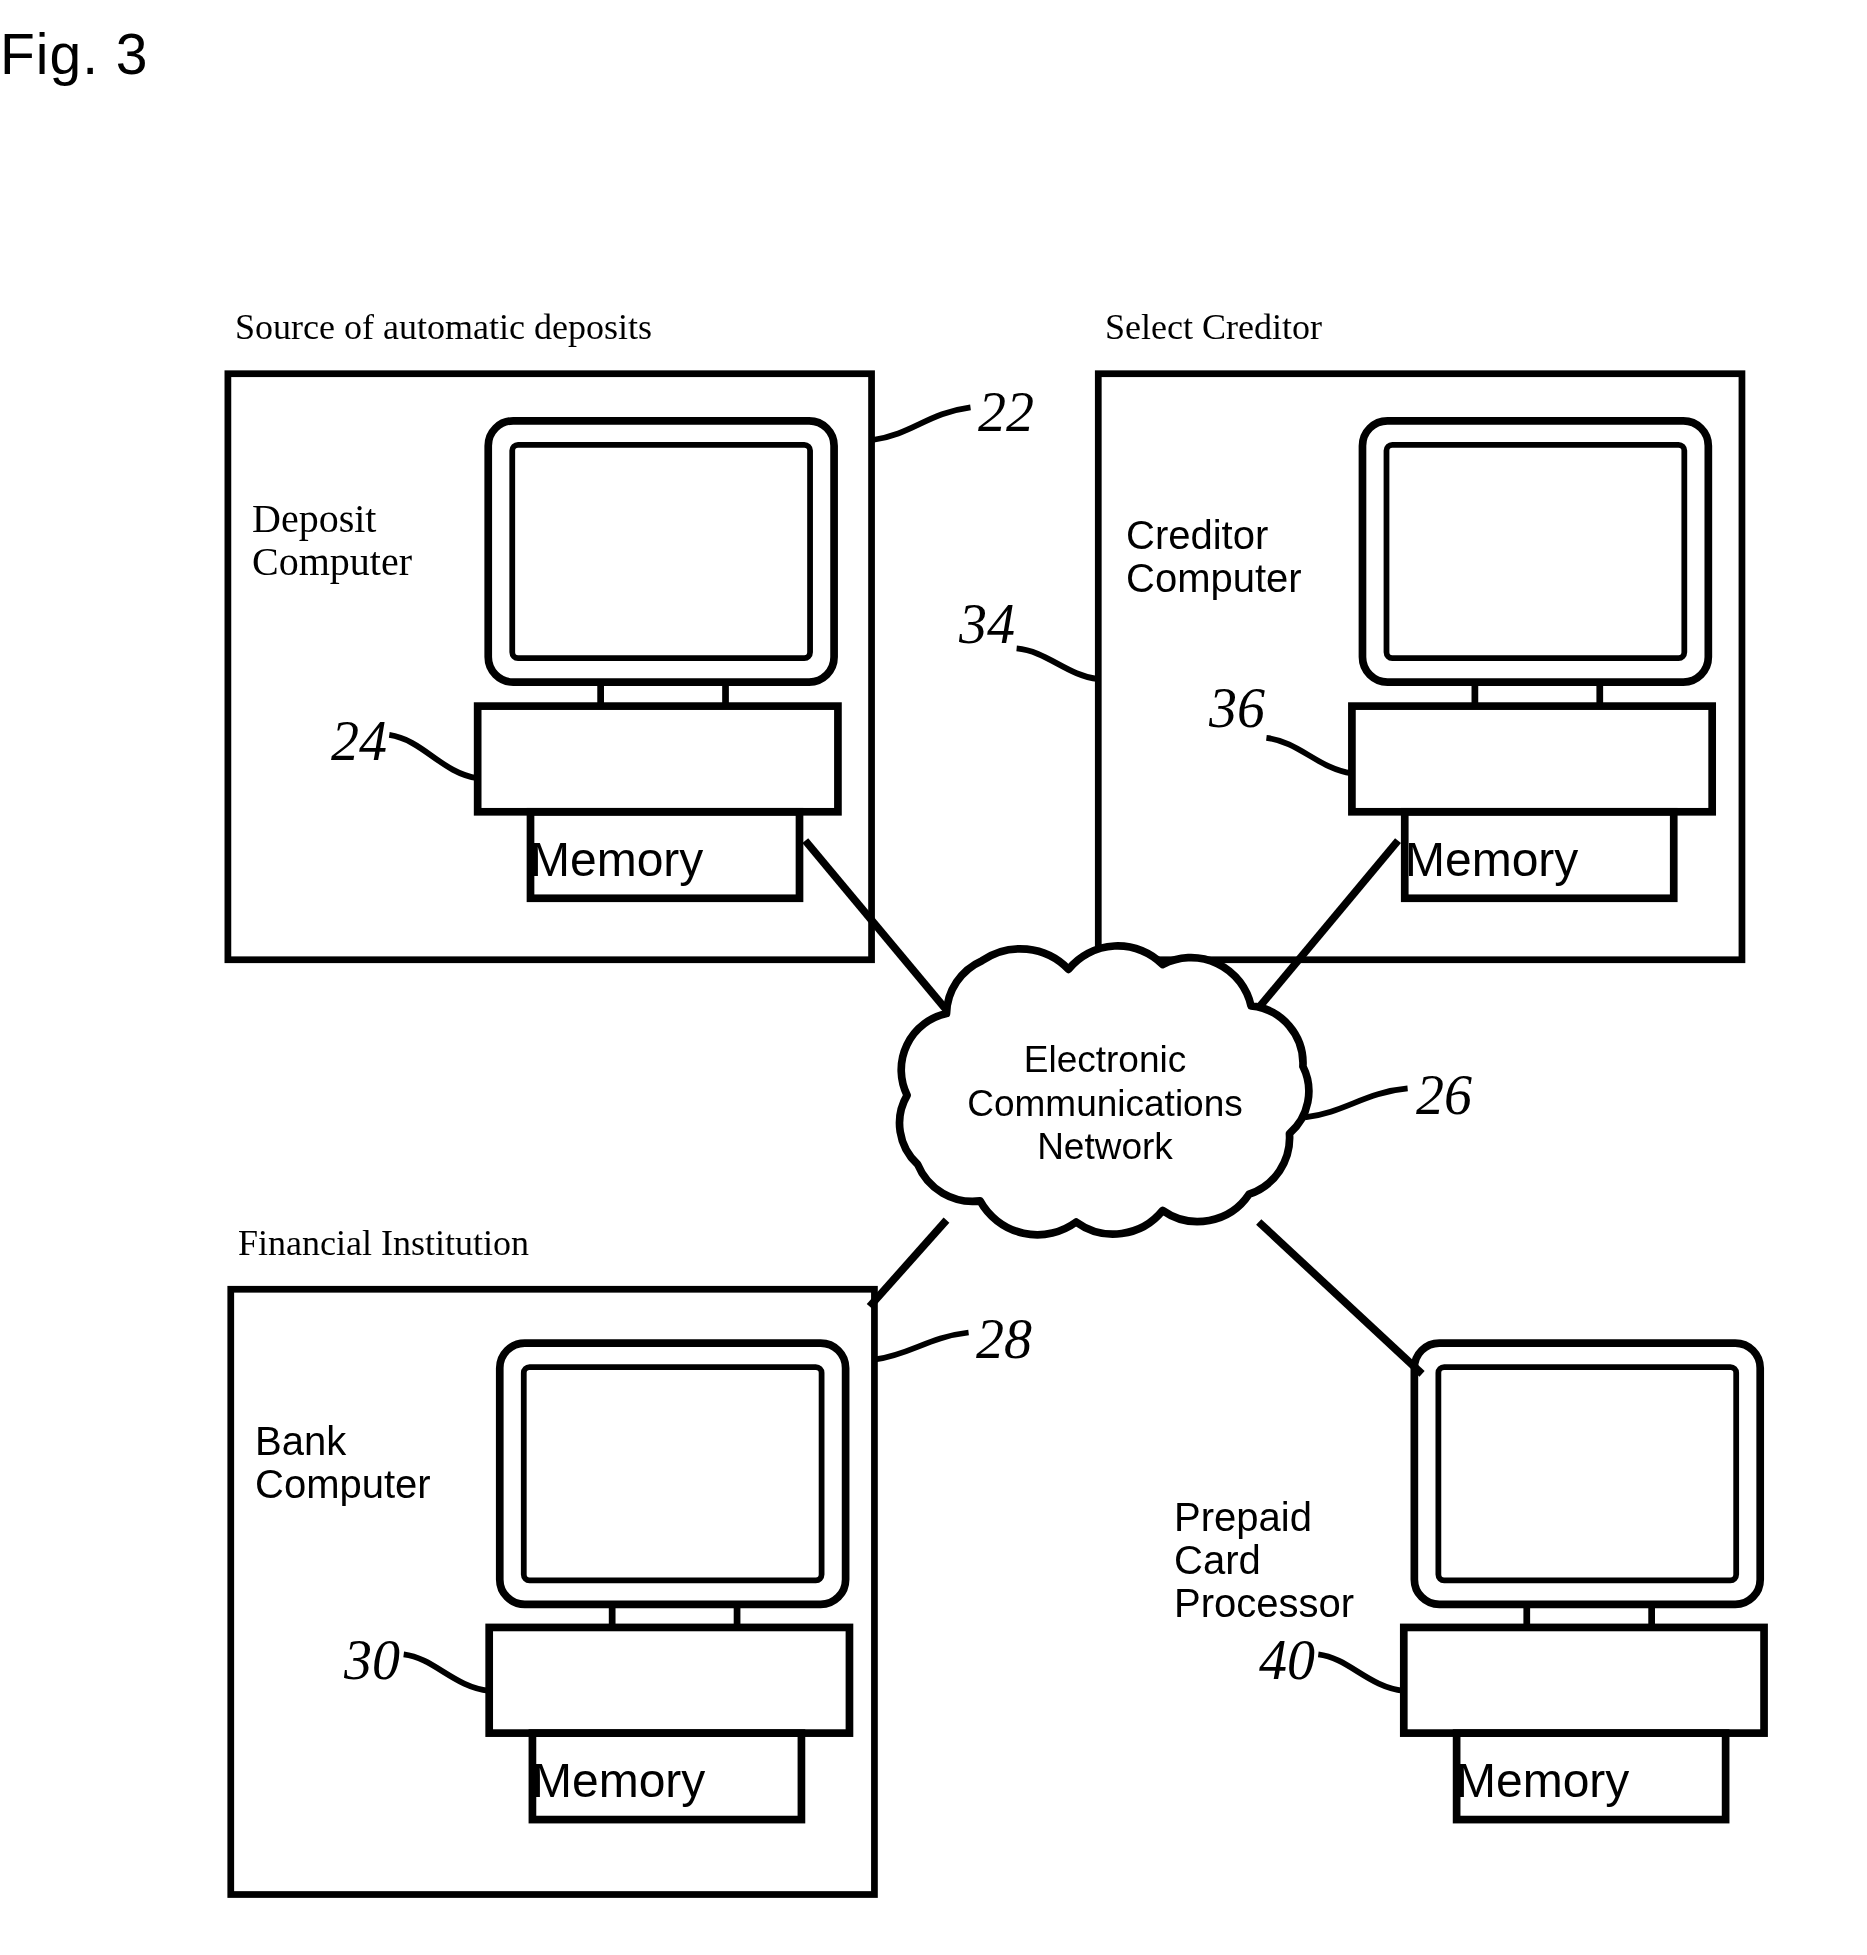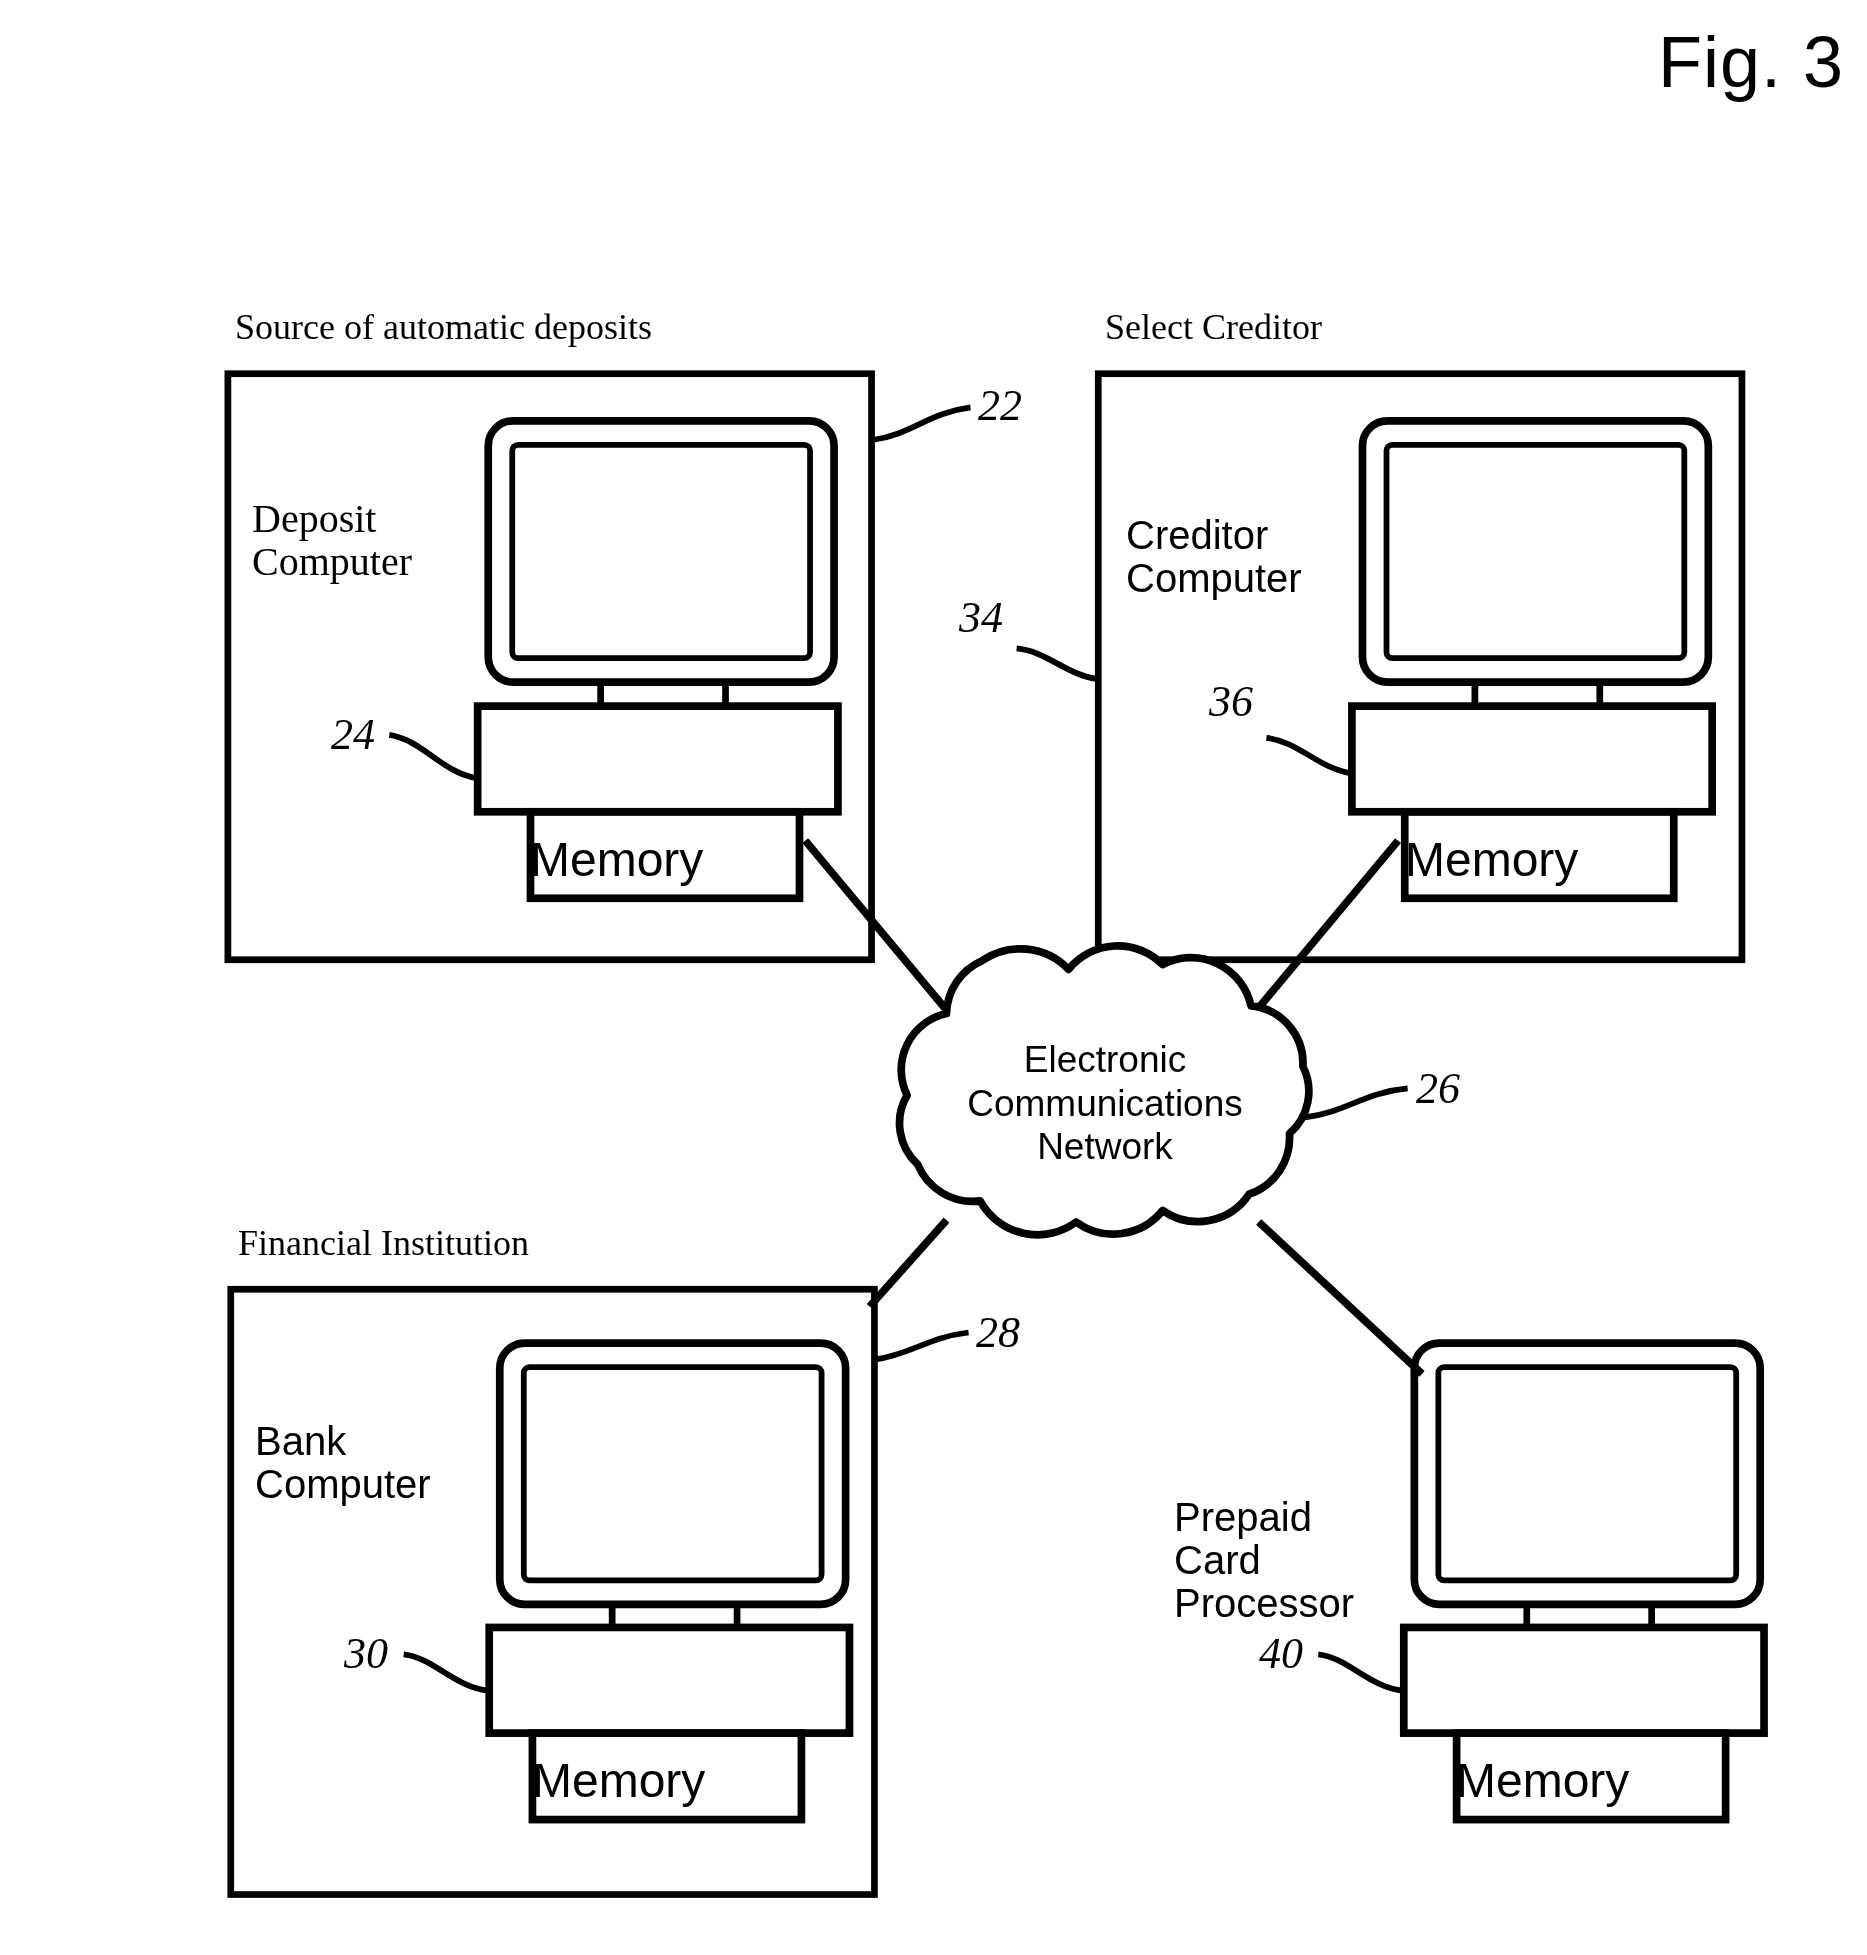--- a/index.html
+++ b/index.html
@@ -13,22 +13,22 @@
     position: relative;
     font-family: "Liberation Sans", sans-serif;
     color: #000000;
     overflow: hidden;
   }
   #figure-title {
     position: absolute;
     top: 21px;
     left: 0;
     width: 1844px;
-    text-align: right;
-    font-size: 72px;
+    text-align: left;
+    font-size: 57px;
     font-weight: 400;
     letter-spacing: 1px;
     font-family: "Liberation Sans", sans-serif;
   }
   #diagram-canvas {
     position: absolute;
     top: 0;
     left: 0;
     width: 1868px;
     height: 1956px;
@@ -56,21 +56,21 @@
   .cloud-label {
     position: absolute;
     font-size: 37px;
     line-height: 1.18;
     text-align: center;
     font-family: "Liberation Sans", sans-serif;
     white-space: pre-line;
   }
   .ref-num {
     position: absolute;
-    font-size: 44px;
+    font-size: 56px;
     font-style: italic;
     font-family: "Liberation Serif", serif;
     white-space: nowrap;
   }
 </style>
 </head>
 <body>
 
 <div id="figure-title">Fig. 3</div>
 

